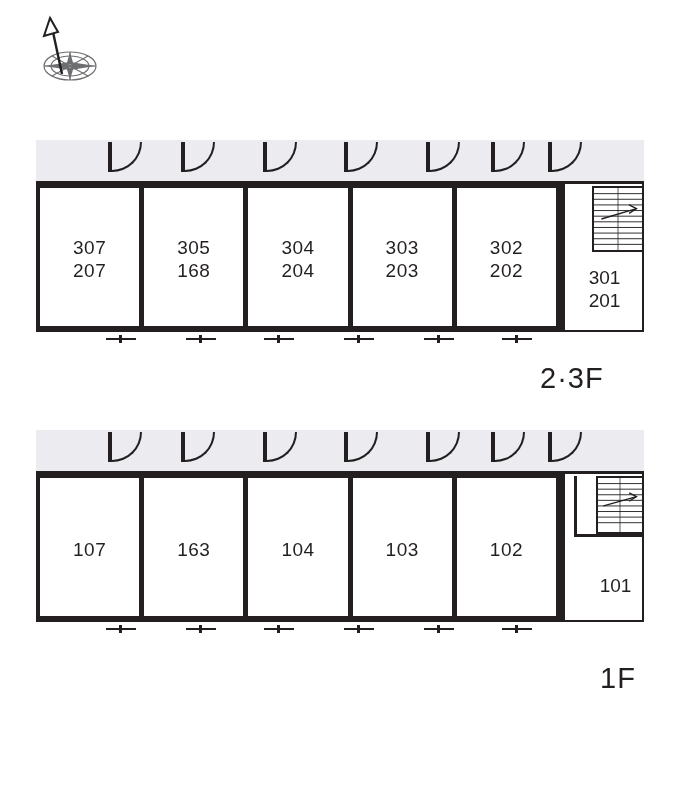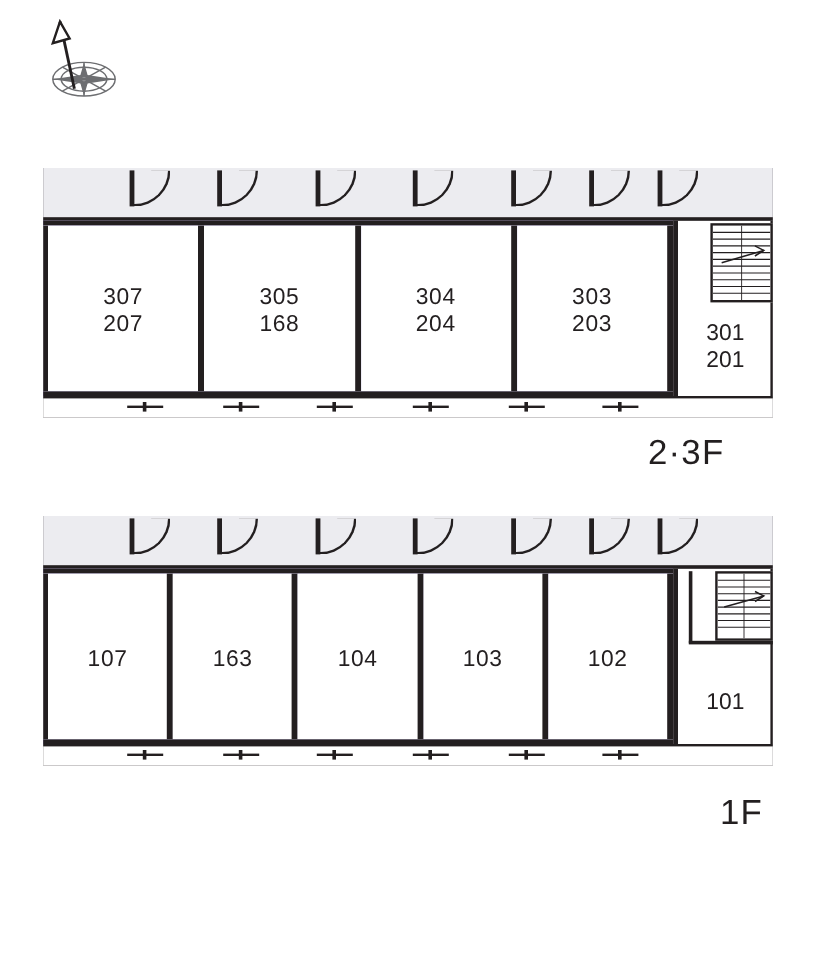--- a/index.html
+++ b/index.html
@@ -64,21 +64,21 @@
   
   .rooms {
     position: absolute;
     left: 0;
     top: 44px;
     height: 146px;
     width: 525px;
     border-top: 4px solid #231f20;
     border-bottom: 4px solid #231f20;
     box-sizing: border-box;
-    background: #c4b5fd;
+    background: #3b82f6;
     display: flex;
   }
   .room {
     position: relative;
     flex: 1 1 0;
     border-right: 5px solid #231f20;
     box-sizing: border-box;
     background: #ffffff;
   }
   .room:first-child { border-left: 4px solid #231f20; }
@@ -121,21 +121,21 @@
   .corner-label {
     position: absolute;
     left: 0;
     width: 100%;
     text-align: center;
     color: #231f20;
     font-size: 19px;
     line-height: 23px;
   }
   #corner-23 .corner-label { top: 82px; }
-  #corner-1 .corner-label  { top: 100px; }
+  #corner-1 .corner-label  { top: 100px; padding-left: 11px; }
 
   
   .stair-box {
     position: absolute;
     box-sizing: border-box;
     border: 2px solid #231f20;
     background: #ffffff;
   }
   #stair-23 {
     left: 556px;
@@ -311,20 +311,24 @@
         <div class="room-label lbl-two" style="top:71px;">168</div>
       </div>
       <div class="room">
         <div class="room-label lbl-two">304</div>
         <div class="room-label lbl-two" style="top:71px;">204</div>
       </div>
       <div class="room">
         <div class="room-label lbl-two">303</div>
         <div class="room-label lbl-two" style="top:71px;">203</div>
       </div>
+      <div class="room">
+        <div class="room-label lbl-two">302</div>
+        <div class="room-label lbl-two" style="top:71px;">202</div>
+      </div>
     </div>
 
     <div class="corner-unit" id="corner-23">
       <div class="corner-label">301</div>
       <div class="corner-label" style="top:105px;">201</div>
     </div>
 
     <div class="stair-box" id="stair-23">
       <svg class="stair-lines" viewBox="0 0 52 66" preserveAspectRatio="none">
         <g stroke="#231f20" stroke-width="1">

